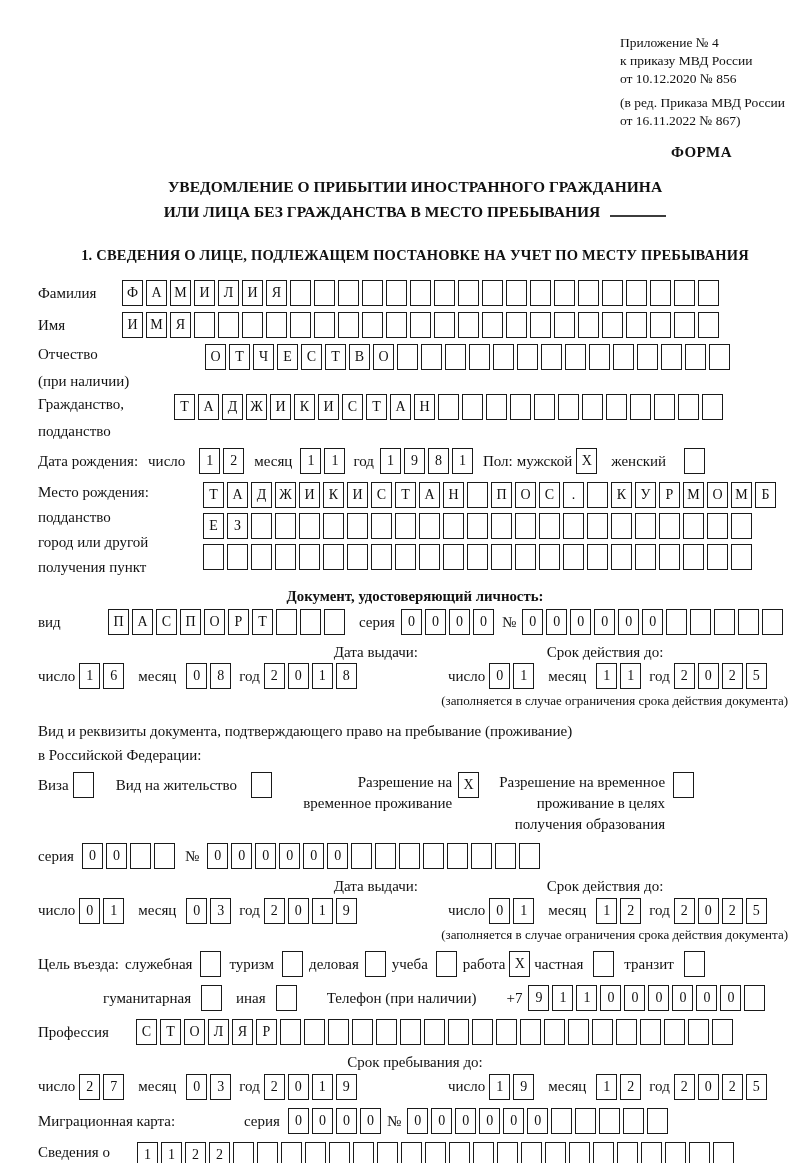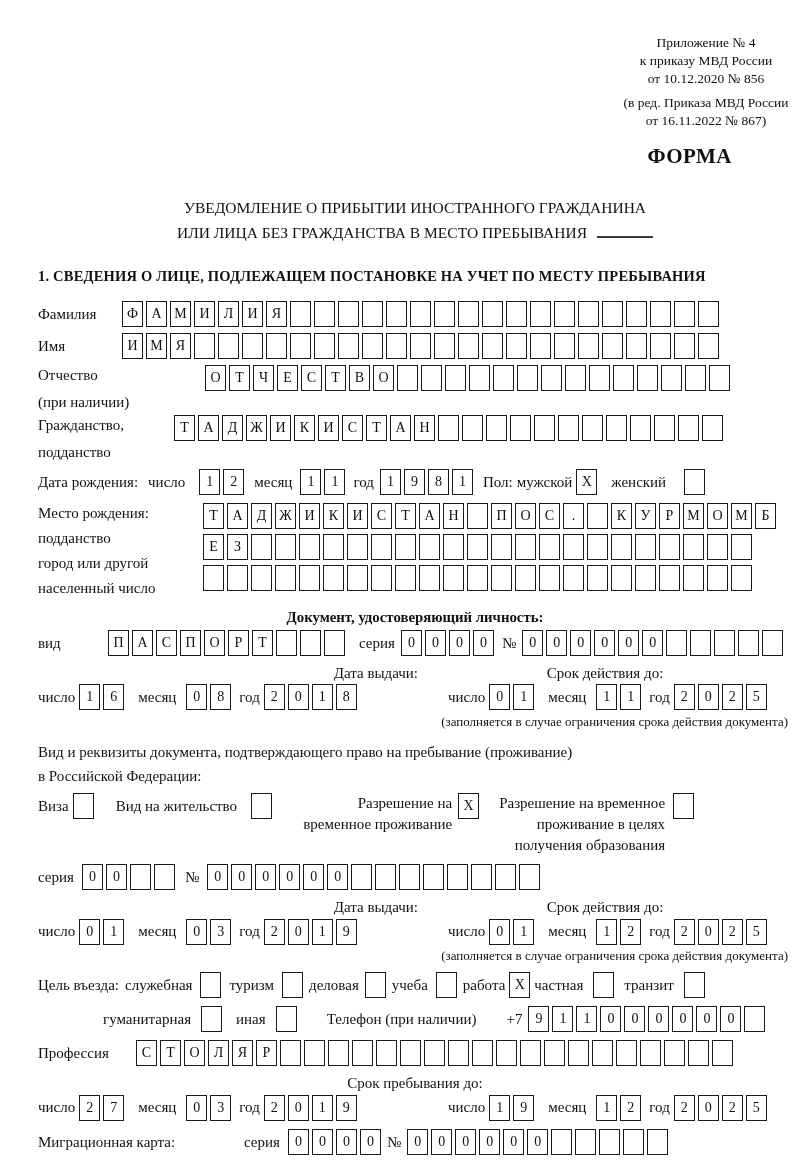--- a/index.html
+++ b/index.html
@@ -5,27 +5,27 @@
   * { margin:0; padding:0; box-sizing:border-box; }
   html,body { background:#ffffff; }
   body {
     width:800px; height:1163px; overflow:hidden;
     color:#111; font-family:"Liberation Serif","DejaVu Serif",serif;
     font-size:15px;
   }
   .page { padding:34px 8px 0 38px; width:800px; height:1163px; }
 
   
-  .ref { margin-left:582px; font-size:13.5px; line-height:1.35;text-align:center; }
+  .ref { margin-left:582px; font-size:13.5px; line-height:1.35; }
   .ref .sub { margin-top:5px; }
-  .forma { text-align:right; padding-right:60px; font-weight:bold; margin-top:14px; font-size:21px; letter-spacing:.5px; }
-
-  .title { text-align:center; font-weight:normal; font-size:15.5px; line-height:1.6; margin-top:27px; }
+  .forma { text-align:right; padding-right:60px; font-weight:bold; margin-top:14px; font-size:15px; letter-spacing:.5px; }
+
+  .title { text-align:center; font-weight:bold; font-size:15.5px; line-height:1.6; margin-top:14px; }
   .blank { display:inline-block; width:56px; border-bottom:2px solid #3c3c3c; margin-left:10px; }
-  .sec { font-weight:bold; font-size:14.5px; margin-top:22px; letter-spacing:.2px; }
+  .sec { font-weight:bold; font-size:14.5px; margin-top:22px; letter-spacing:.2px;text-align:center; }
 
   .row { display:flex; align-items:flex-start; margin-top:5px; }
   .lbl { line-height:27px; flex:0 0 auto; white-space:nowrap; }
   .cellrow { display:inline-flex; gap:3px; flex:0 0 auto; }
   .cell {
     width:21px; height:26px; flex:0 0 auto;
     border:1.6px solid #1a1a1a; background:#fff;
     text-align:center; line-height:23px; font-size:14px;
   }
   .cb { display:inline-block; }
@@ -233,21 +233,21 @@
     <span class="cell cb ml4">X</span>
     <span class="lbl ml14">женский</span>
     <span class="cell cb ml18"></span>
   </div>
 
   <div class="row" style="margin-top:7px">
     <span class="lbl lab-bp labcol" style="line-height:21px">
       <div>Место рождения:</div>
       <div style="margin-top:4px">подданство</div>
       <div style="margin-top:4px">город или другой</div>
-      <div style="margin-top:4px">населенный число</div>
+      <div style="margin-top:4px">получения пункт</div>
     </span>
     <span style="display:flex;flex-direction:column;gap:5px">
       <span class="cellrow">
           <span class="cell">Т</span>
           <span class="cell">А</span>
           <span class="cell">Д</span>
           <span class="cell">Ж</span>
           <span class="cell">И</span>
           <span class="cell">К</span>
           <span class="cell">И</span>

